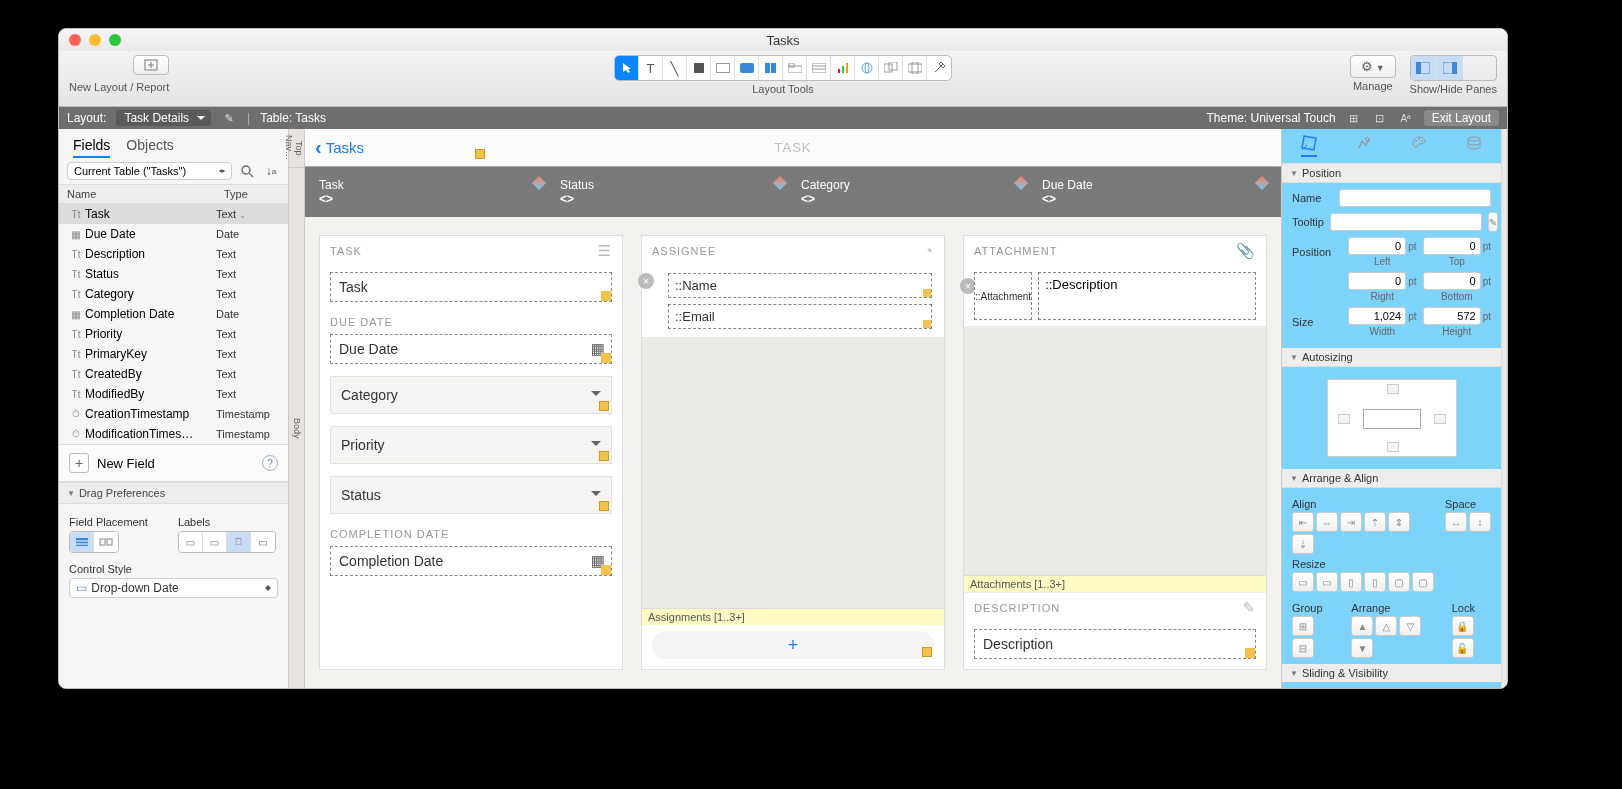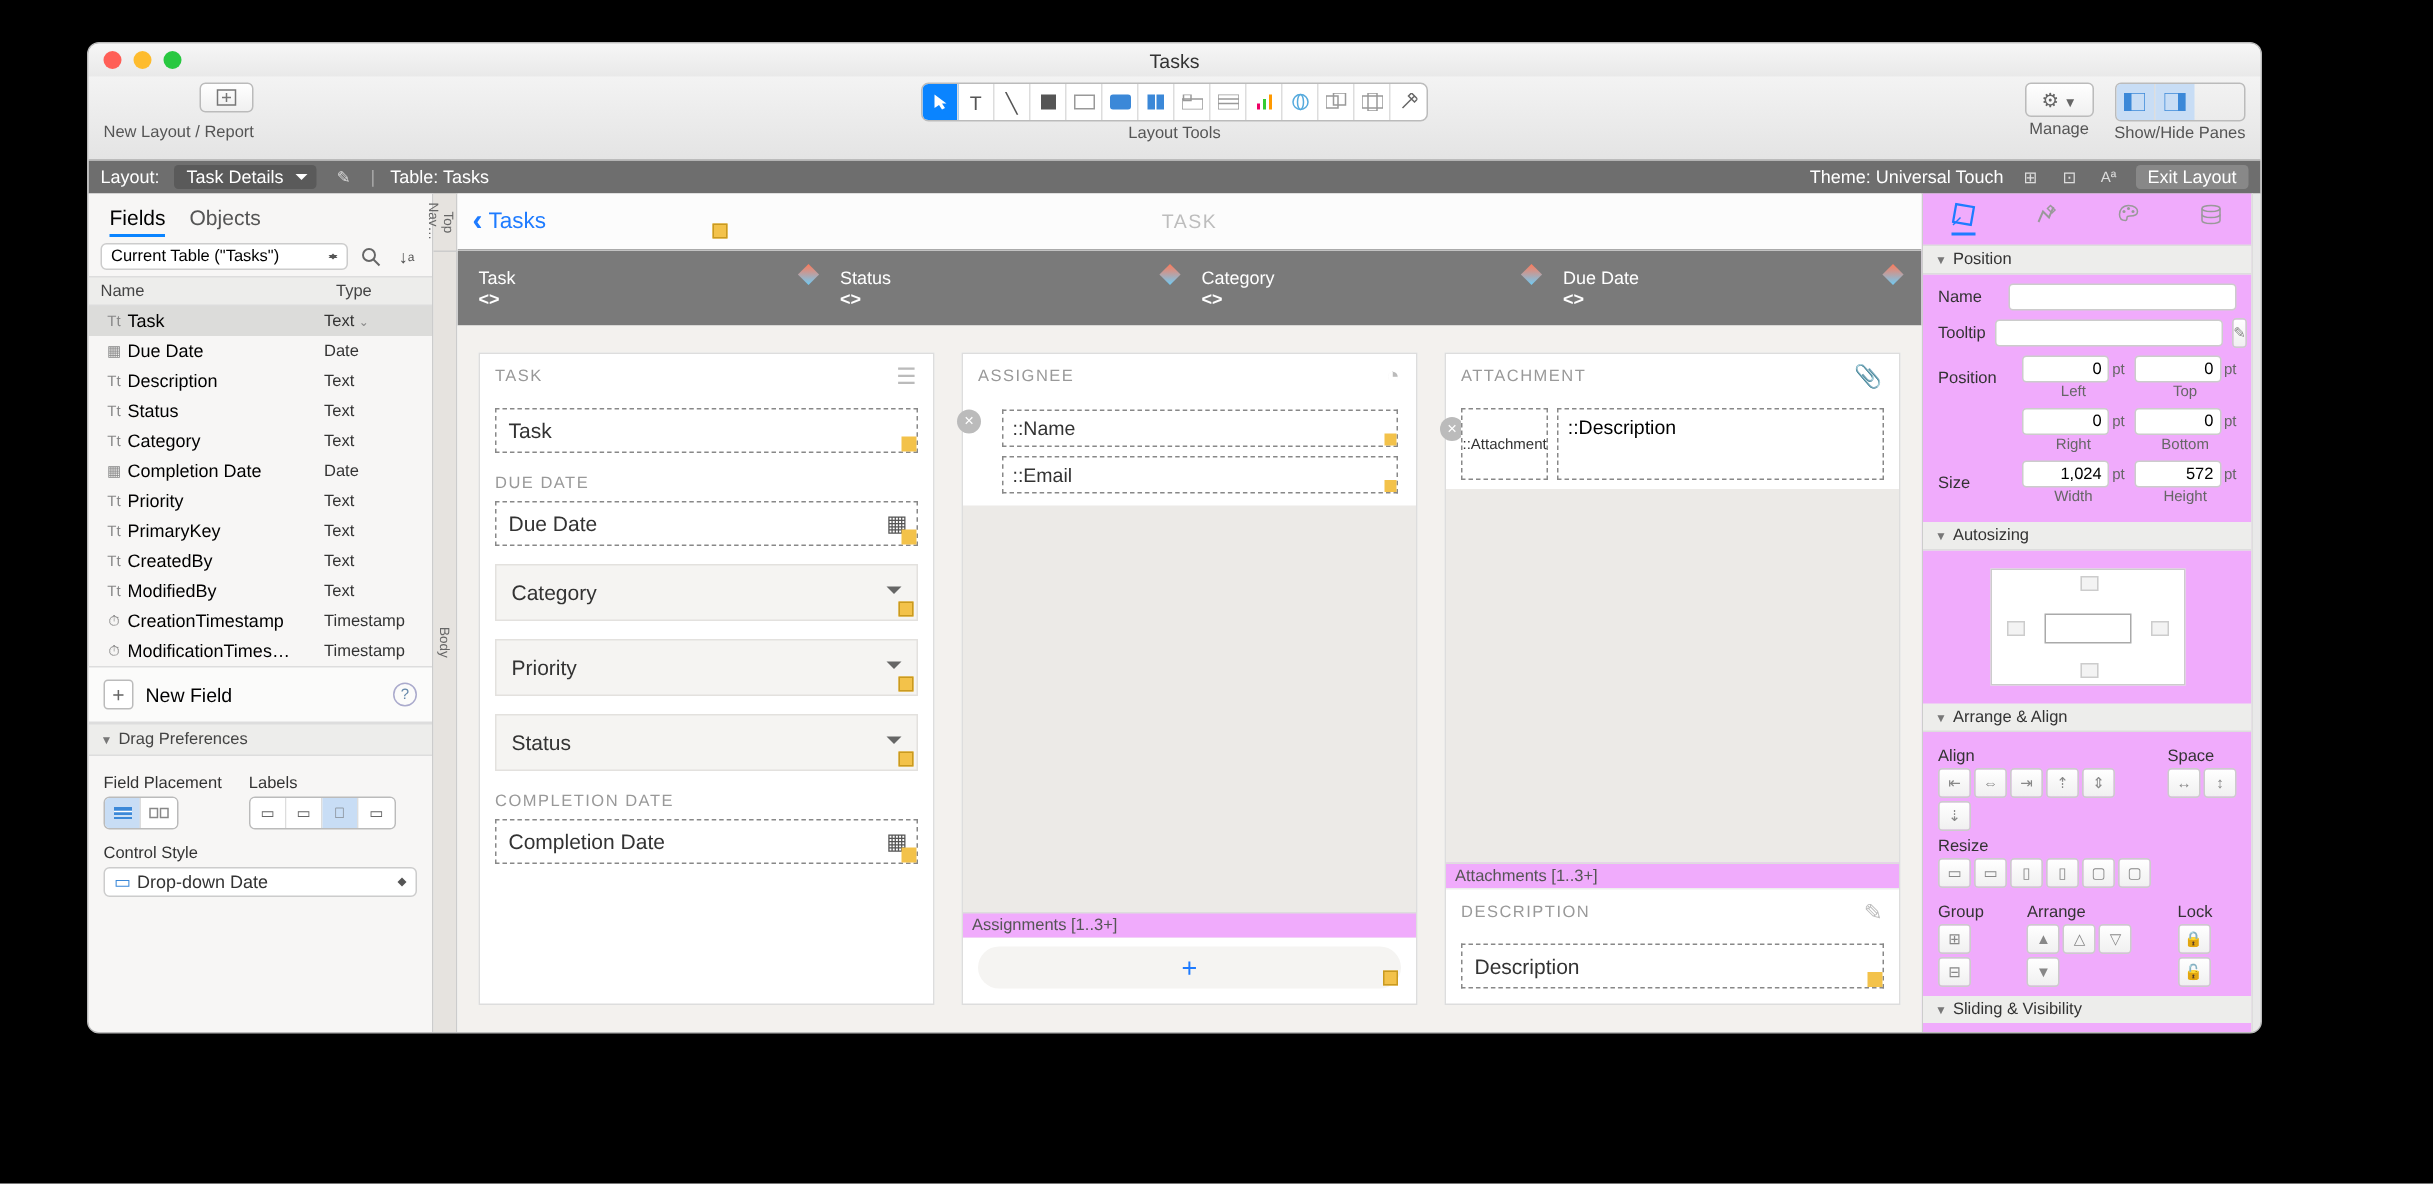--- a/index.html
+++ b/index.html
@@ -82,32 +82,32 @@
 .card-row{flex:1;display:flex;gap:18px;padding:18px 14px;background:#f3f1ee;overflow:auto;}
 .card{background:#fff;border:1px solid #ddd;flex:1;display:flex;flex-direction:column;min-width:0;position:relative;}
 .card-head{display:flex;align-items:center;padding:6px 10px;color:#999;font-size:11px;letter-spacing:1px;}
 .card-head .ico{margin-left:auto;color:#bbb;font-size:15px;}
 .fld{margin:6px 10px;border:1px dashed #888;background:#fff;padding:6px 8px;font-size:14px;color:#333;position:relative;}
 .fld .corner{position:absolute;right:0;bottom:0;width:10px;height:10px;background:#f3c24a;}
 .grp-lbl{font-size:11px;color:#999;letter-spacing:1px;padding:8px 10px 0;}
 .select-row{margin:6px 10px;background:#f5f4f2;border:1px solid #e3e1de;padding:10px 10px;display:flex;align-items:center;font-size:14px;color:#333;position:relative;}
 .select-row:after{content:"";position:absolute;right:10px;top:14px;border:5px solid transparent;border-top-color:#666;}
 .portal{flex:1;background:#eceae7;margin:0;position:relative;}
-.portal-lbl{position:absolute;bottom:0;left:0;background:#f0abfc;border-top:1px solid #ddd;width:100%;font-size:11px;color:#555;padding:2px 6px;}
+.portal-lbl{position:absolute;bottom:0;left:0;background:#fef9c3;border-top:1px solid #ddd;width:100%;font-size:11px;color:#555;padding:2px 6px;}
 .sub-fld{margin:6px;border:1px dashed #888;background:#fff;padding:4px 6px;font-size:13px;color:#333;position:relative;}
 .sub-fld .corner{position:absolute;right:0;bottom:0;width:8px;height:8px;background:#f3c24a;}
 .add-row{margin:6px 10px 10px;background:#f5f4f2;border-radius:16px;height:28px;display:flex;align-items:center;justify-content:center;color:#1e7bff;font-size:18px;position:relative;}
 .del-icon{width:16px;height:16px;border-radius:50%;background:#bbb;color:#fff;font-size:11px;display:flex;align-items:center;justify-content:center;position:absolute;left:-4px;top:8px;}
 .att-row{display:flex;gap:6px;padding:6px 10px;position:relative;}
 .att-box{border:1px dashed #888;background:#fff;flex:0 0 58px;height:48px;font-size:10px;display:flex;align-items:center;justify-content:center;text-align:center;color:#333;position:relative;}
 .att-desc{border:1px dashed #888;flex:1;height:48px;padding:4px 6px;font-size:13px;position:relative;}
 .cal-ico{position:absolute;right:6px;top:50%;transform:translateY(-50%);font-size:15px;color:#555;}
 
 
-.right{width:220px;background:#f0abfc;border-left:1px solid #ccc;display:flex;flex-direction:column;font-size:11px;}
+.right{width:220px;background:#7dd3fc;border-left:1px solid #ccc;display:flex;flex-direction:column;font-size:11px;}
 .insp-tabs{display:flex;border-bottom:1px solid #ddd;padding:6px 10px;gap:22px;justify-content:space-around;}
 .insp-tab{color:#999;font-size:15px;padding-bottom:4px;}
 .insp-tab.active{color:#1e7bff;border-bottom:2px solid #1e7bff;}
 .sect-hdr{background:#ededeb;border-bottom:1px solid #ddd;padding:3px 8px;font-size:11px;color:#333;display:flex;align-items:center;}
 .sect-hdr:before{content:"▼";font-size:8px;margin-right:4px;color:#777;}
 .insp-body{padding:6px 10px;}
 .ins-row{display:flex;align-items:center;margin-bottom:5px;gap:6px;}
 .ins-row label{width:44px;font-size:11px;color:#333;}
 .ins-row label.w{width:50px;}
 .ins-inp{flex:1;background:#fff;border:1px solid #ccc;border-radius:3px;height:18px;font-size:11px;padding:0 4px;text-align:right;}
@@ -344,21 +344,21 @@
             <span class="ty">Timestamp</span>
           </div>
         </div>
       <div class="new-field">
         <span class="plus-circle">+</span>
         <span>New Field</span>
         <span class="help-circle">?</span>
       </div>
       <div class="disclose">Drag Preferences</div>
       <div class="drag-prefs">
-        <div style="display:flex;gap:18px">
+        <div style="display:flex;gap:30px">
           <div class="pref-grp">
             <div>Field Placement</div>
             <div class="seg">
               <div class="active">
                   <svg width="14" height="10">
                     <rect x="1" y="1" width="12" height="8" fill="#3b88d8"></rect>
                     <line x1="1" y1="4" x2="13" y2="4" stroke="#fff"></line>
                     <line x1="1" y1="7" x2="13" y2="7" stroke="#fff"></line>
                   </svg>
                 </div>

